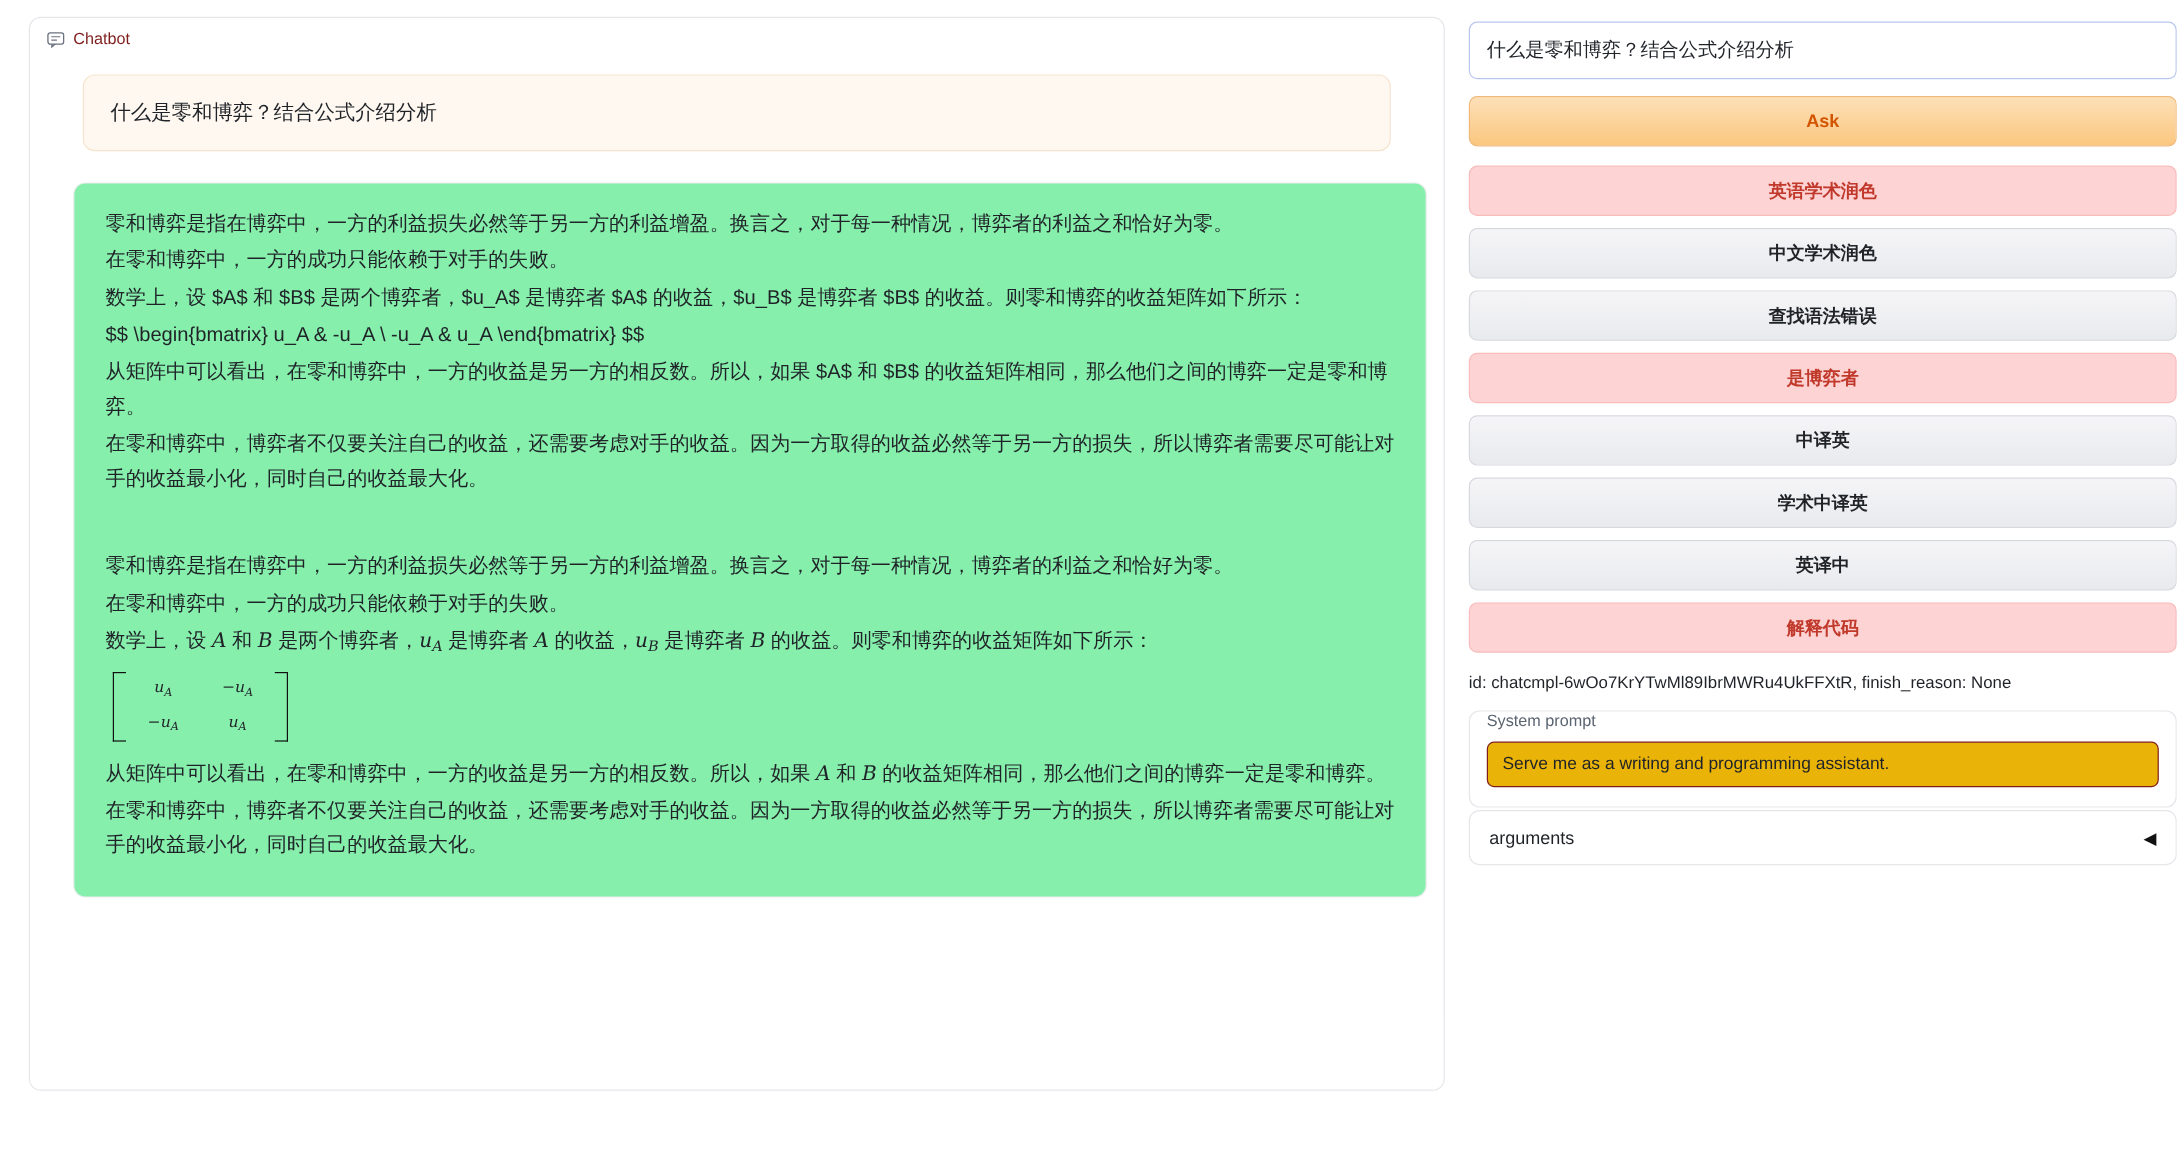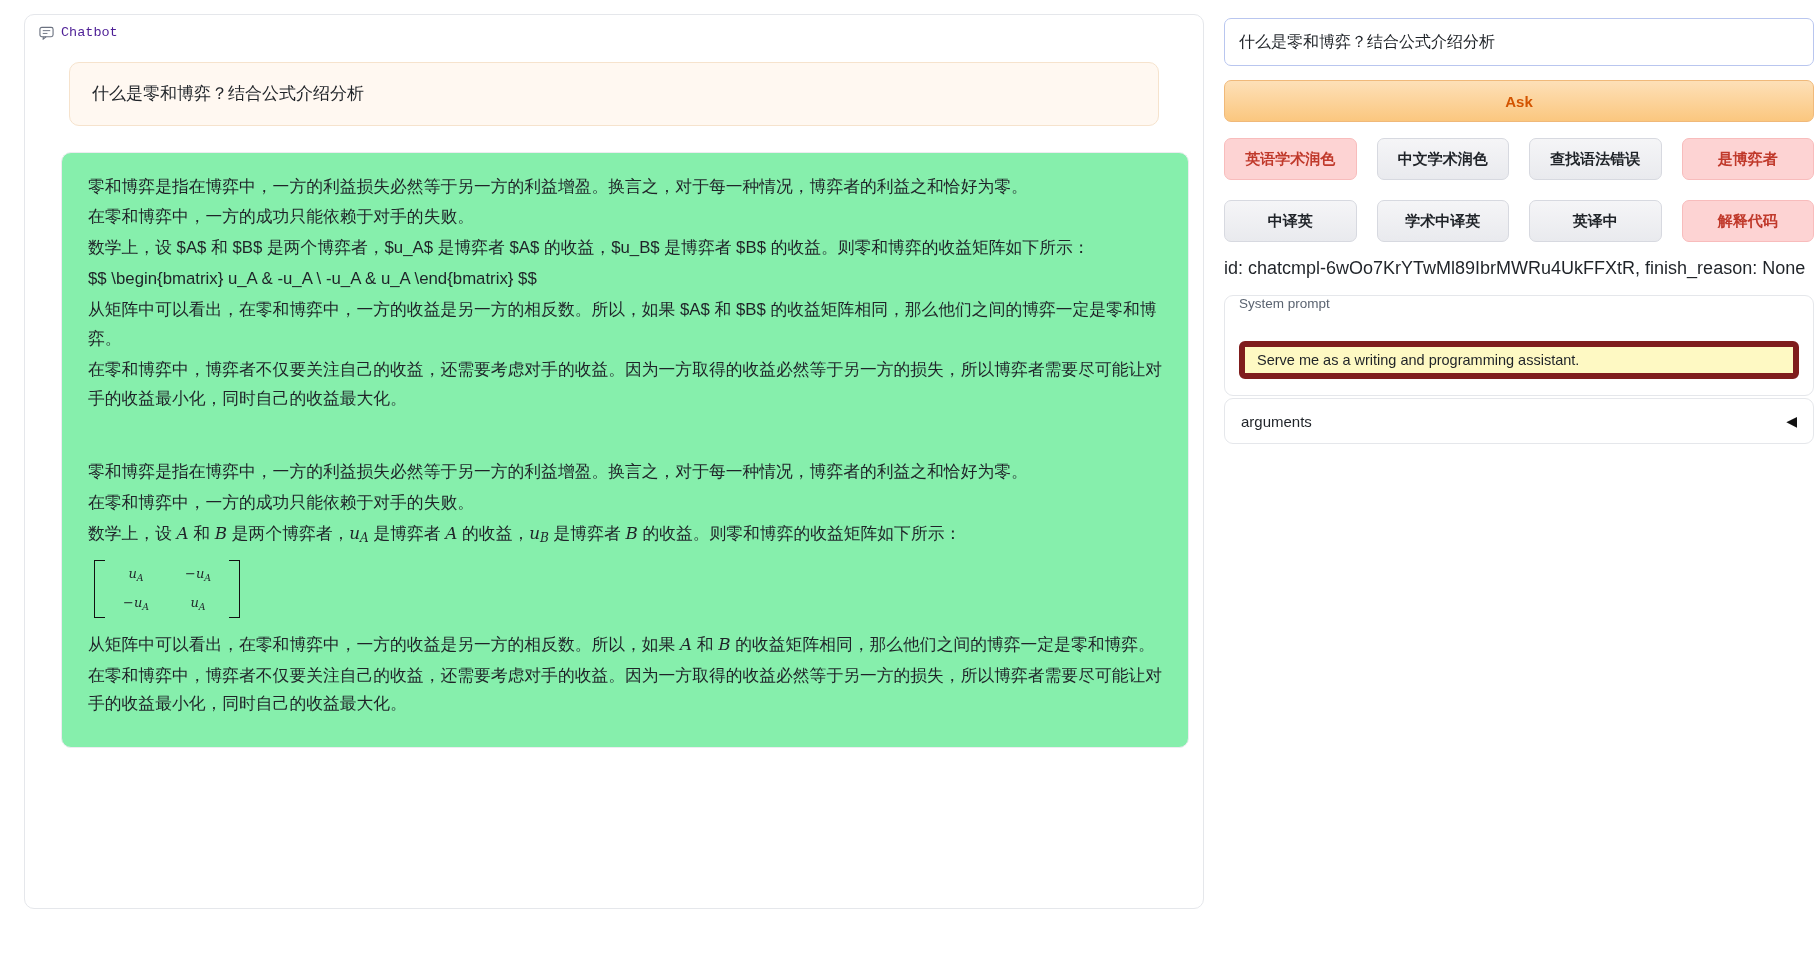--- a/index.html
+++ b/index.html
@@ -35,22 +35,21 @@
     height: 895px;
     position: relative;
     padding: 0;
   }
   .chatbot-label {
     display: flex;
     align-items: center;
     gap: 7px;
     padding: 10px 14px 4px 14px;
     font-size: 13.5px;
-    color: #4c1d95;
-    font-family: Liberation Mono, monospace;
+    color: #7f1d1d;
   }
   .chatbot-label svg { display: block; }
   .messages {
     padding: 10px 22px 18px 22px;
   }
   .bubble {
     border-radius: 10px;
     font-size: 17px;
     line-height: 1.62;
   }
@@ -132,22 +131,22 @@
     border-radius: 7px;
     background: linear-gradient(180deg, #fde0b8 0%, #fbc77f 100%);
     color: #d35400;
     font-size: 15px;
     font-weight: bold;
     cursor: pointer;
     font-family: "Liberation Sans", sans-serif;
   }
   .btn-grid {
     display: grid;
-    grid-template-columns: 1fr 1fr 1fr 1fr;
-    gap: 20px 20px;
+    grid-template-columns: 1fr;
+    gap: 10px 20px;
     margin-top: 16px;
   }
   .fn-btn {
     height: 42px;
     border-radius: 7px;
     font-size: 15px;
     font-weight: bold;
     cursor: pointer;
     display: flex;
     align-items: center;
@@ -159,47 +158,46 @@
     border: 1px solid #d7d9e0;
     color: #1f2328;
   }
   .fn-btn.pink {
     background: #fdd3d3;
     border: 1px solid #f8bcbc;
     color: #c0392b;
   }
   .status-line {
     margin-top: 16px;
-    font-size: 18px;
+    font-size: 14px;
     color: #1f2328;
   }
   .sys-card {
     margin-top: 16px;
     border: 1px solid #e5e7eb;
     border-radius: 9px;
     padding: 0 14px 16px 14px;
     background: #fff;
   }
   .sys-label {
     font-size: 13.5px;
     color: #5b6471;
     margin-bottom: 10px;
   }
   .sys-input {
     width: 100%;
     height: 38px;
-    border: 6px solid #7f1d1d;
+    border: 1px solid #7f1d1d;
     border-radius: 6px;
     padding: 0 12px;
     font-size: 14.5px;
     color: #1f2328;
     outline: none;
-    background: #fef9c3;
-    font-family: "Liberation Sans", sans-serif;
-    margin-top: 20px;
+    background: #eab308;
+    font-family: "Liberation Sans", sans-serif;
   }
   .accordion {
     margin-top: 2px;
     border: 1px solid #e5e7eb;
     border-radius: 9px;
     height: 46px;
     display: flex;
     align-items: center;
     justify-content: space-between;
     padding: 0 16px;

